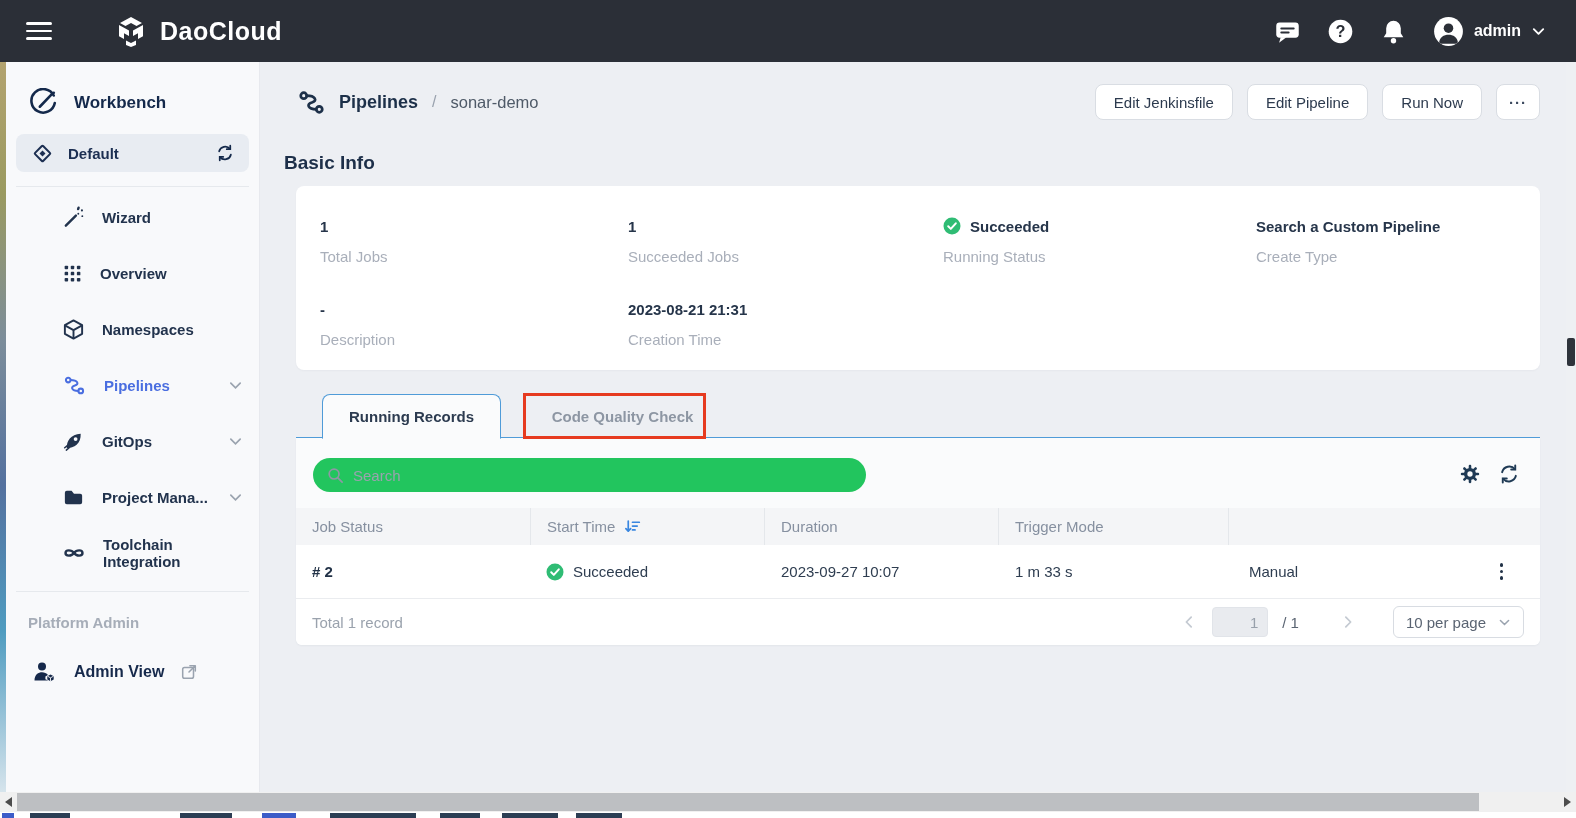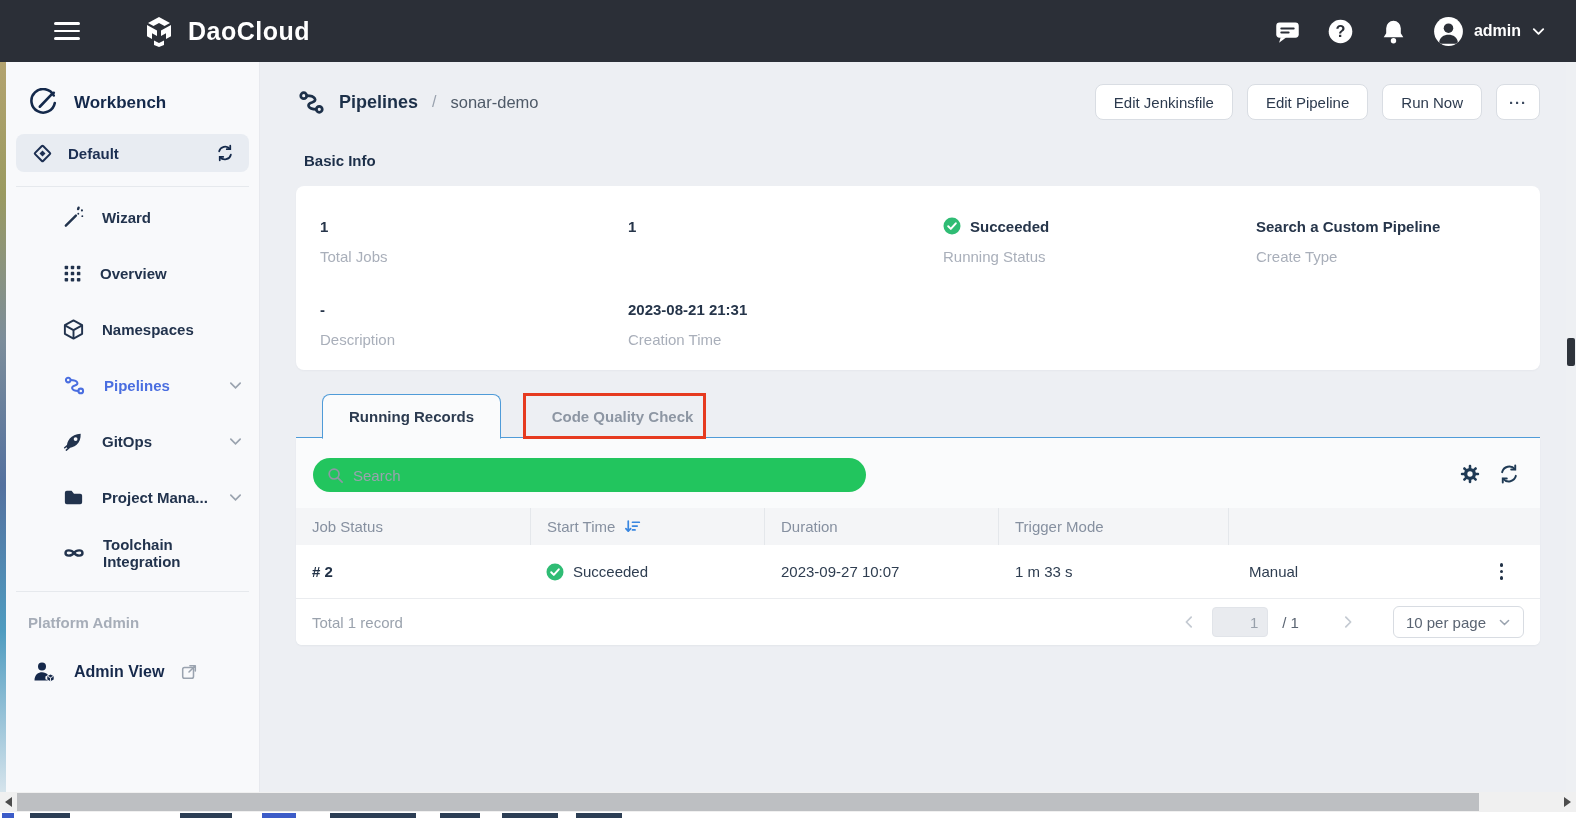--- a/index.html
+++ b/index.html
@@ -5,21 +5,21 @@
   * { margin:0; padding:0; box-sizing:border-box; }
   html,body { width:1576px; height:818px; overflow:hidden; }
   body {
     font-family:"Liberation Sans","DejaVu Sans",sans-serif;
     background:#edeff3; position:relative; color:#223247;
   }
   svg { display:block; }
 
   
   .topbar { position:absolute; left:0; top:0; width:1576px; height:62px;
-    background:#2b2f37; display:flex; align-items:center; z-index:30;padding-left:28px; }
+    background:#2b2f37; display:flex; align-items:center; z-index:30; }
   .hamburger { margin-left:26px; width:26px; cursor:pointer; }
   .hamburger span { display:block; height:2.5px; background:#fff; border-radius:2px; margin:5px 0; }
   .brand { display:flex; align-items:center; margin-left:62px; gap:12px; }
   .brand-name { color:#fff; font-size:25px; font-weight:700; letter-spacing:.5px; }
   .topbar-right { margin-left:auto; display:flex; align-items:center; gap:26px; padding-right:30px; }
   .tb-icon { cursor:pointer; }
   .tb-user { display:flex; align-items:center; gap:10px; cursor:pointer; }
   .tb-username { color:#fff; font-size:16px; font-weight:600; }
 
   
@@ -52,21 +52,21 @@
   .crumb { display:flex; align-items:center; gap:12px; }
   .crumb-root { font-size:18px; font-weight:700; color:#1d3049; }
   .crumb-sep { font-size:16px; color:#9aa2ae; margin:0 2px; }
   .crumb-cur { font-size:16.5px; color:#4f5a68; }
   .head-actions { margin-left:auto; display:flex; gap:14px; }
   .btn { height:36px; padding:0 18px; background:#fff; border:1px solid #d9dde3;
     border-radius:8px; font-size:15px; color:#2c3a4e; display:flex; align-items:center;
     cursor:pointer; font-family:inherit; }
   .btn-more { padding:0 12px; font-weight:700; letter-spacing:1px; color:#3c4a5e; }
 
-  .section-title { position:absolute; left:44px; top:90px; font-size:15px; font-weight:700; color:#1d2f49;text-align:right; }
+  .section-title { position:absolute; left:24px; top:90px; font-size:19px; font-weight:700; color:#1d2f49;text-align:right; }
 
   
   .card { position:absolute; left:36px; top:124px; width:1244px; height:184px; background:#fff;
     border-radius:8px; box-shadow:0 1px 2px rgba(40,50,70,.04);
     display:grid; grid-template-columns:308px 315px 313px 1fr; row-gap:34px;
     padding:30px 0 0 24px; align-content:start; }
   .bi-value { font-size:15px; font-weight:700; color:#26354a; height:20px; display:flex; align-items:center; gap:9px; }
   .bi-label { font-size:15px; color:#a9afba; margin-top:12px; }
 
   
@@ -376,20 +376,21 @@
 
   <div class="section-title">Basic Info</div>
 
   <div class="card">
     <div>
       <div class="bi-value">1</div>
       <div class="bi-label">Total Jobs</div>
     </div>
     <div>
       <div class="bi-value">1</div>
+      <div class="bi-label">Succeeded Jobs</div>
     </div>
     <div>
       <div class="bi-value status-green">
         <span>
           <svg width="18" height="18" viewBox="0 0 18 18">
             <circle cx="9" cy="9" r="8.5" fill="#2fbc74"></circle>
             <path d="M5.2 9.3 l2.6 2.6 L12.8 6.3" fill="none" stroke="#fff" stroke-width="2" stroke-linecap="round" stroke-linejoin="round"></path>
           </svg>
         </span>
         <span>Succeeded</span>

